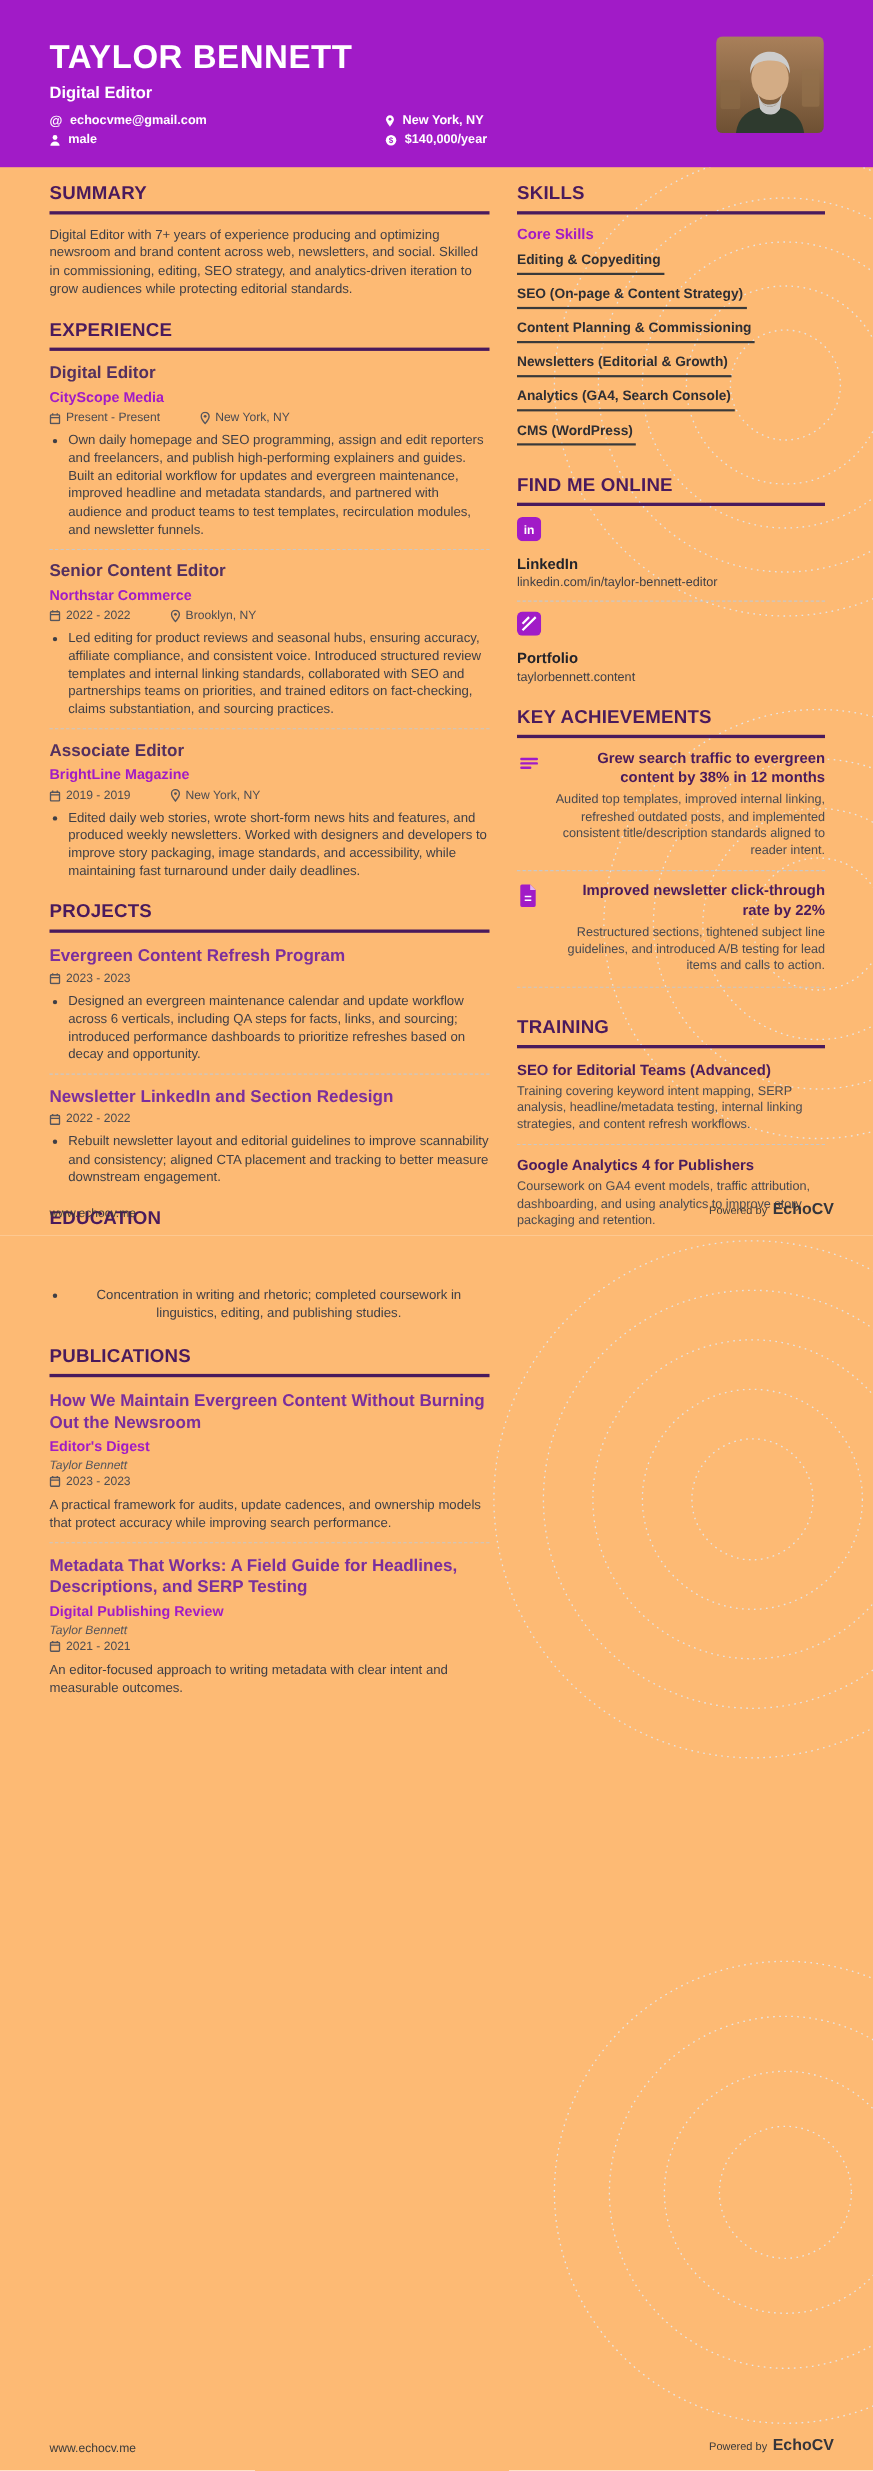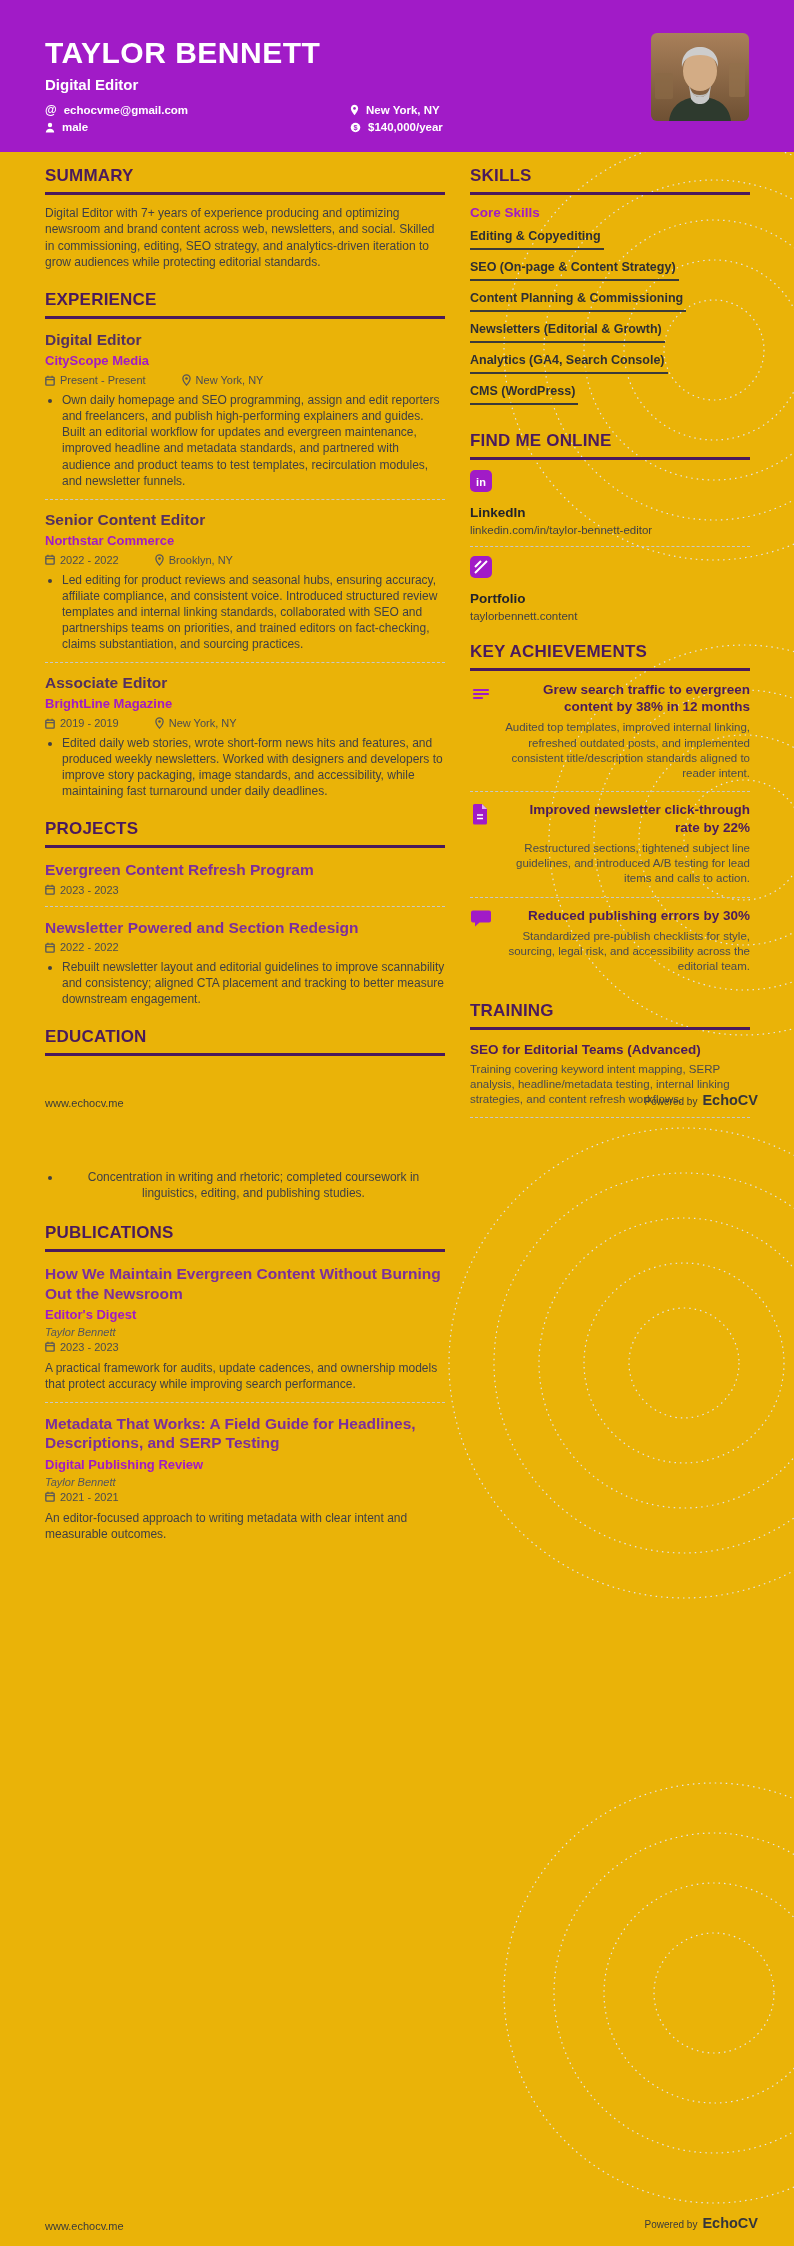--- a/index.html
+++ b/index.html
@@ -1,17 +1,17 @@
 <!DOCTYPE html>
 <html><head>
 <meta charset="utf-8">
 <style>
   html,body { margin:0; padding:0; background:#ffffff; }
   body { width:794px; font-family:"Liberation Sans", sans-serif; }
-  .page { position:relative; width:794px; height:1123px; background:#eab308; overflow:hidden; }
+  .page { position:relative; width:794px; height:1123px; background:#fdba74; overflow:hidden; }
 
   
   .deco { position:absolute; z-index:0; pointer-events:none; }
 
   
   .header { position:relative; height:152px; background:#A11BC7; z-index:2; }
   .header-inner { position:absolute; left:45px; top:38px; right:160px; color:#fff; }
   .name { font-size:30px; font-weight:800; letter-spacing:.5px; line-height:1; color:#fff; }
   .job-title { font-size:15px; font-weight:700; margin-top:8px; }
   .contact { margin-top:11px; display:grid; grid-template-columns:305px auto; row-gap:5px; font-size:11.5px; font-weight:700; }
@@ -244,25 +244,28 @@
           <span class="meta-item">
             <svg width="10" height="11" viewBox="0 0 12 13">
                 <rect x="1" y="2.5" width="10" height="9.5" rx="1" fill="none" stroke="#55555C" stroke-width="1.6"></rect>
                 <line x1="1" y1="5.5" x2="11" y2="5.5" stroke="#55555C" stroke-width="1.4"></line>
                 <line x1="3.5" y1="0.8" x2="3.5" y2="3" stroke="#55555C" stroke-width="1.4"></line>
                 <line x1="8.5" y1="0.8" x2="8.5" y2="3" stroke="#55555C" stroke-width="1.4"></line>
               </svg>
             <span>2023 - 2023</span>
           </span>
         </div>
-      </div>
-      <hr class="dashed">
-
-      <div class="entry">
-        <div class="entry-title alt">Newsletter Powered and Section Redesign</div>
+        <ul class="bullets">
+            <li>Designed an evergreen maintenance calendar and update workflow across 6 verticals, including QA steps for facts, links, and sourcing; introduced performance dashboards to prioritize refreshes based on decay and opportunity.</li>
+          </ul>
+      </div>
+      <hr class="dashed">
+
+      <div class="entry">
+        <div class="entry-title alt">Newsletter LinkedIn and Section Redesign</div>
         <div class="meta" style="margin-top:4px;">
           <span class="meta-item">
             <svg width="10" height="11" viewBox="0 0 12 13">
                 <rect x="1" y="2.5" width="10" height="9.5" rx="1" fill="none" stroke="#55555C" stroke-width="1.6"></rect>
                 <line x1="1" y1="5.5" x2="11" y2="5.5" stroke="#55555C" stroke-width="1.4"></line>
                 <line x1="3.5" y1="0.8" x2="3.5" y2="3" stroke="#55555C" stroke-width="1.4"></line>
                 <line x1="8.5" y1="0.8" x2="8.5" y2="3" stroke="#55555C" stroke-width="1.4"></line>
               </svg>
             <span>2022 - 2022</span>
           </span>
@@ -338,29 +341,20 @@
             <path d="M12 1l5 5h-5z" fill="#E2B5F2"></path>
             <path d="M7 12h6M7 15.5h6" stroke="#fff" stroke-width="1.4"></path>
           </svg>
         <div class="ach-body">
           <div class="ach-title">Improved newsletter click-through rate by 22%</div>
           <div class="ach-text">Restructured sections, tightened subject line guidelines, and introduced A/B testing for lead items and calls to action.</div>
         </div>
       </div>
       <hr class="dashed">
 
-      <div class="ach">
-        <svg width="22" height="20" viewBox="0 0 22 20" style="flex:none; margin-top:2px;">
-            <path d="M3 1.5h16a2 2 0 0 1 2 2v8a2 2 0 0 1-2 2H9.5l-4.5 4v-4H3a2 2 0 0 1-2-2v-8a2 2 0 0 1 2-2z" fill="#A11BC7"></path>
-          </svg>
-        <div class="ach-body">
-          <div class="ach-title">Reduced publishing errors by 30%</div>
-          <div class="ach-text">Standardized pre-publish checklists for style, sourcing, legal risk, and accessibility across the editorial team.</div>
-        </div>
-      </div>
     </div>
 
     <div class="section" style="margin-top:26px;">
       <div class="section-heading">TRAINING</div>
 
       <div class="entry">
         <div class="training-title">SEO for Editorial Teams (Advanced)</div>
         <div class="training-text">Training covering keyword intent mapping, SERP analysis, headline/metadata testing, internal linking strategies, and content refresh workflows.</div>
       </div>
       <hr class="dashed">

